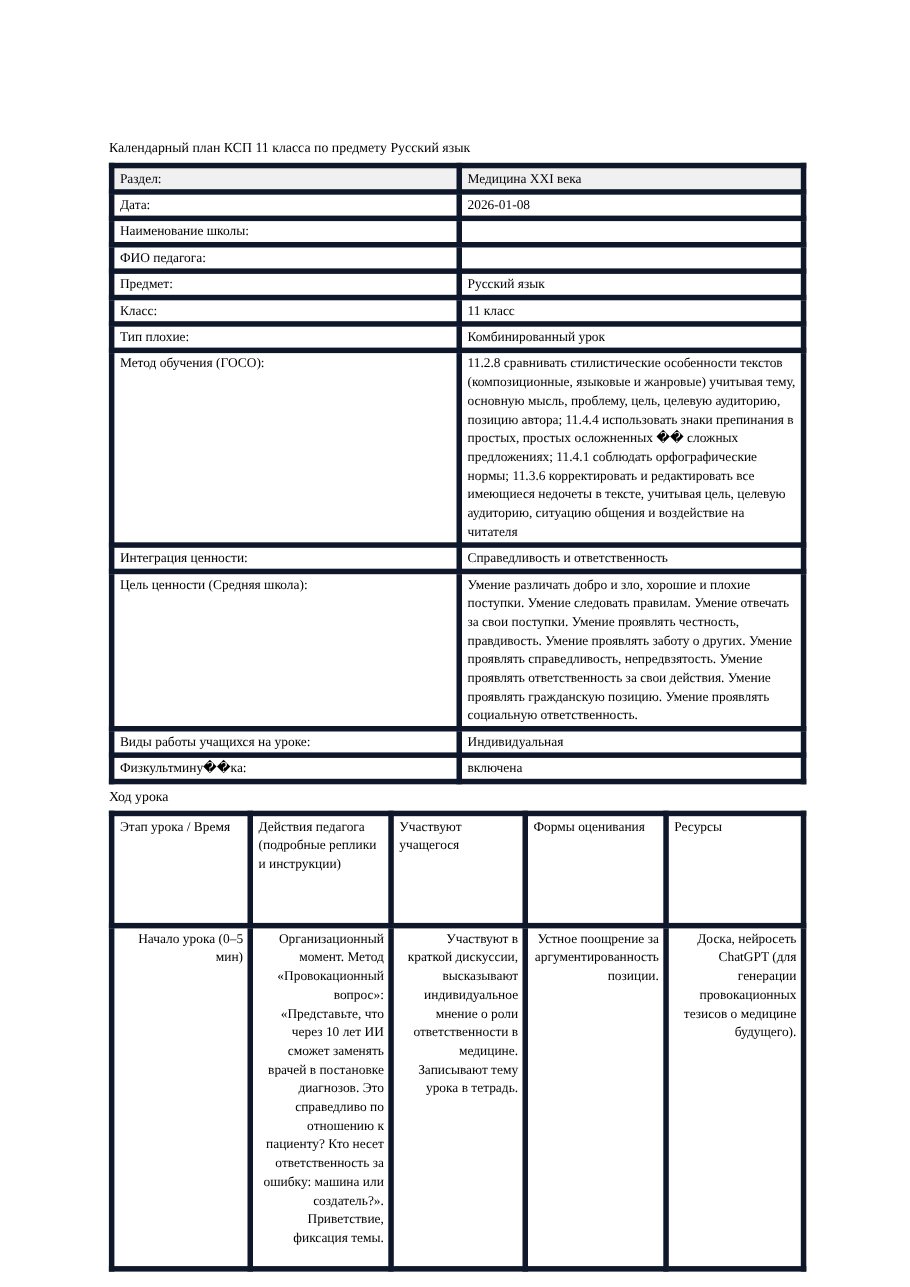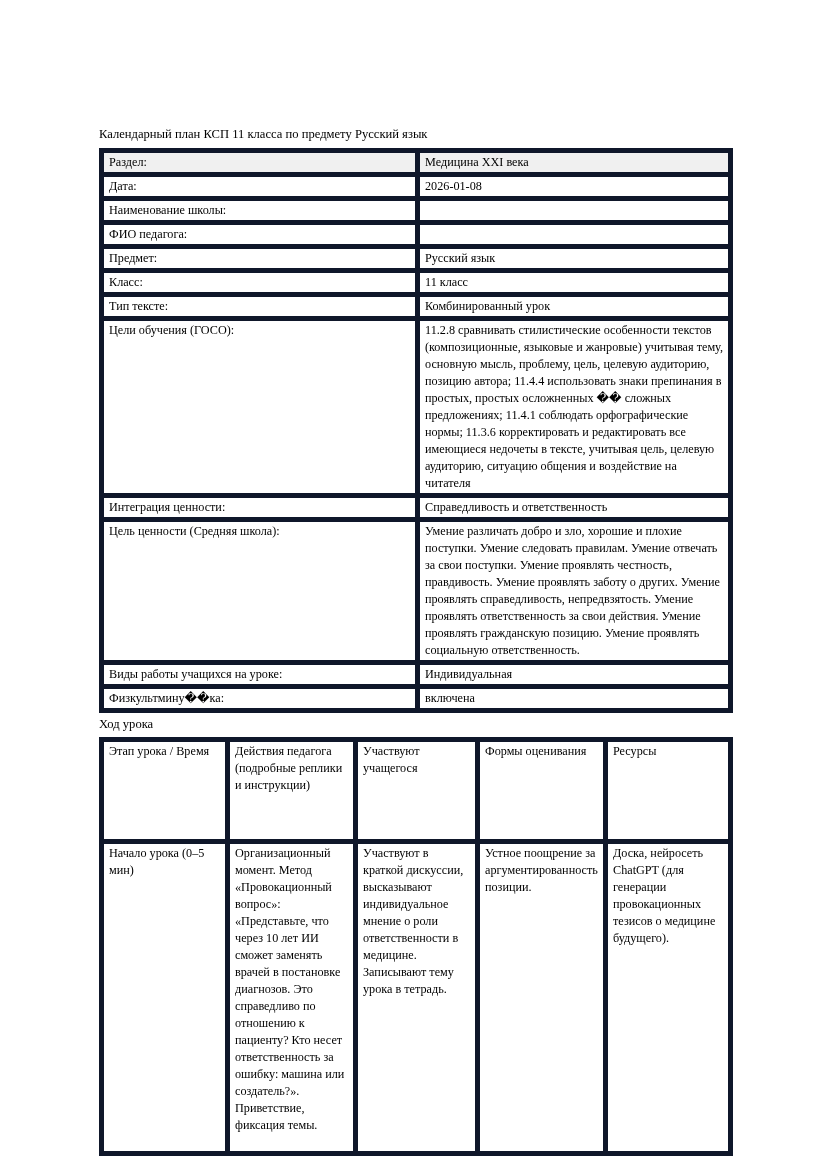--- a/index.html
+++ b/index.html
@@ -70,20 +70,21 @@
   .flow-table col.f3 { width: 122px; }
   .flow-table col.f4 { width: 128px; }
   .flow-table col.f5 { width: 125px; }
   .flow-table thead td {
     height: 95px;
     vertical-align: top;
   }
   .flow-table tbody td {
     height: 305px;
     vertical-align: top;
+    text-align: right;
   }
   .cell-text {
     display: block;
     white-space: pre-wrap;
     word-wrap: break-word;
     overflow-wrap: break-word;
   }
   .empty-cell { min-height: 15px; }
 </style>
 </head>
@@ -143,29 +144,29 @@
         <tr>
           <td>
               <span class="cell-text">Класс:</span>
             </td>
           <td>
               <span class="cell-text">11 класс</span>
             </td>
         </tr>
         <tr>
           <td>
-              <span class="cell-text">Тип тексте:</span>
+              <span class="cell-text">Тип плохие:</span>
             </td>
           <td>
               <span class="cell-text">Комбинированный урок</span>
             </td>
         </tr>
         <tr>
           <td>
-              <span class="cell-text">Цели обучения (ГОСО):</span>
+              <span class="cell-text">Метод обучения (ГОСО):</span>
             </td>
           <td>
               <span class="cell-text">11.2.8 сравнивать стилистические особенности текстов (композиционные, языковые и жанровые) учитывая тему, основную мысль, проблему, цель, целевую аудиторию, позицию автора; 11.4.4 использовать знаки препинания в простых, простых осложненных �� сложных предложениях; 11.4.1 соблюдать орфографические нормы; 11.3.6 корректировать и редактировать все имеющиеся недочеты в тексте, учитывая цель, целевую аудиторию, ситуацию общения и воздействие на читателя</span>
             </td>
         </tr>
         <tr>
           <td>
               <span class="cell-text">Интеграция ценности:</span>
             </td>
           <td>

